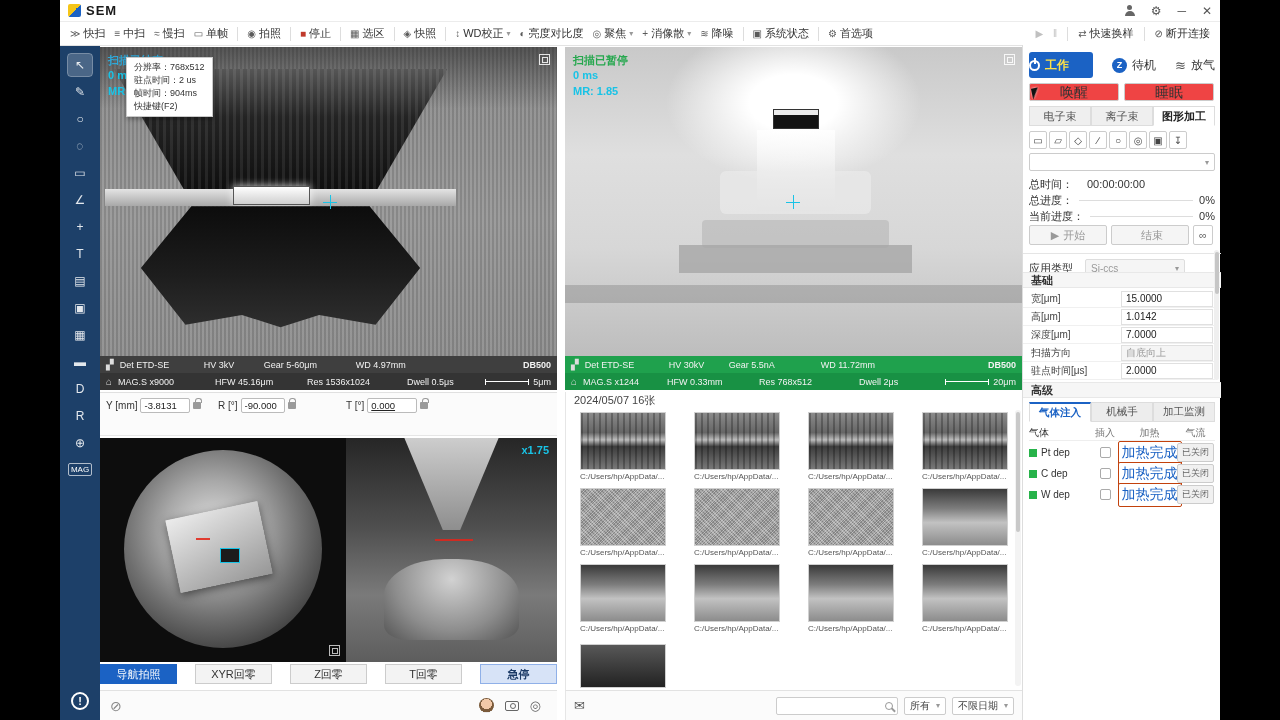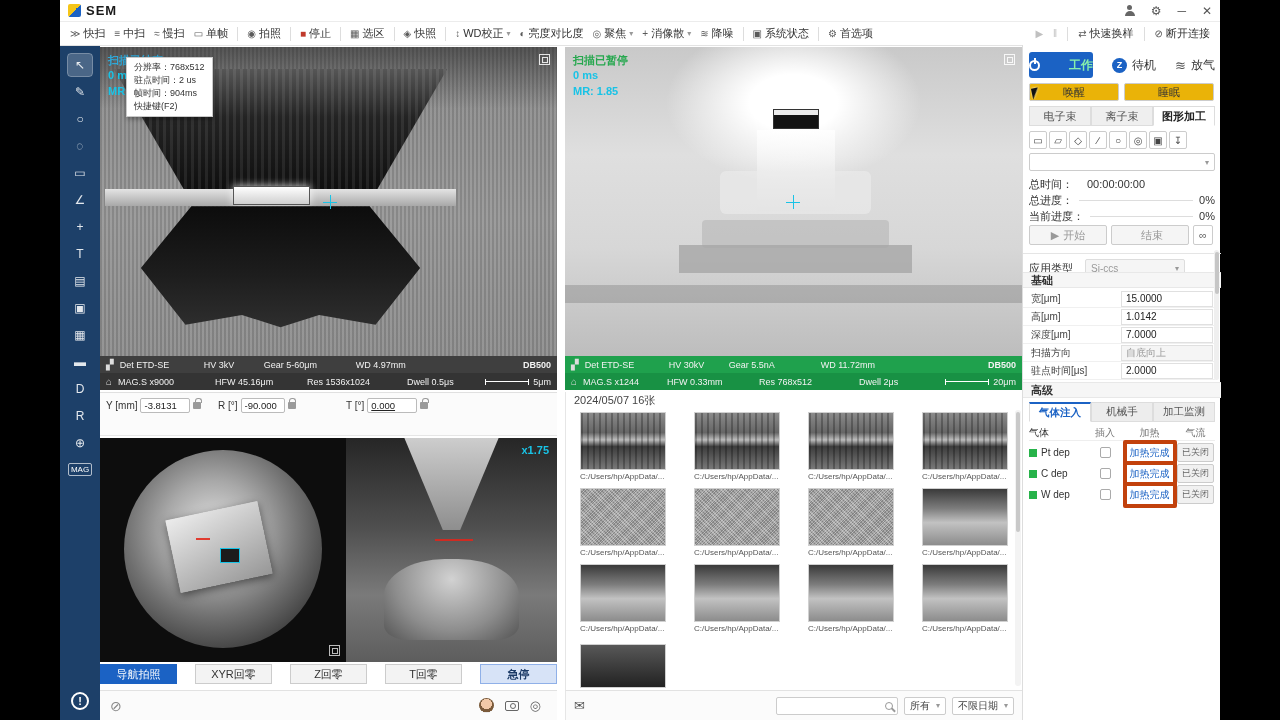--- a/index.html
+++ b/index.html
@@ -124,27 +124,27 @@
 .t-b{background:repeating-linear-gradient(45deg,rgba(255,255,255,.3) 0 1px,transparent 1px 3px),repeating-linear-gradient(-45deg,rgba(0,0,0,.22) 0 1px,transparent 1px 2px),#a9a9a9}
 .t-c{background:linear-gradient(180deg,#3a3a3a,#7d7d7d 35%,#c2c2c2 60%,#8c8c8c)}
 .t-d{background:linear-gradient(180deg,#585858,#222)}
 .gcap{margin-top:2px;font-size:8px;color:#555;white-space:nowrap;overflow:hidden}
 .galscroll{position:absolute;right:1px;top:18px;width:6px;height:276px;background:#f3f3f3;border-radius:3px}
 .galscroll::before{content:"";position:absolute;left:1px;top:2px;width:4px;height:120px;background:#c9c9c9;border-radius:2px}
 
 
 .rightpanel{position:absolute;left:962px;top:45px;width:198px;height:675px;background:#fff;border-left:1px solid #ddd;font-size:11px;color:#333}
 .rp{position:absolute;left:6px;width:186px}
-.workbtn{width:64px;height:26px;background:#1b62c4;border:none;border-radius:3px;color:#86efac;font-size:12px;font-weight:bold;display:flex;align-items:center;justify-content:space-between;gap:5px}
+.workbtn{width:64px;height:26px;background:#1b62c4;border:none;border-radius:3px;color:#fde047;font-size:12px;font-weight:bold;display:flex;align-items:center;justify-content:flex-start;gap:5px}
 .pwric{width:11px;height:11px;border:2px solid #fff;border-radius:50%;position:relative}
 .pwric::after{content:"";position:absolute;left:50%;top:-4px;transform:translateX(-50%);width:2px;height:6px;background:#fff}
 .flatbtn{display:flex;align-items:center;gap:5px;background:none;border:none;font-size:12px;color:#333;font-family:"Liberation Sans",sans-serif}
 .zic{width:15px;height:15px;border-radius:50%;background:#1b62c4;color:#fff;font-size:9px;font-weight:bold;display:flex;align-items:center;justify-content:center}
 .ventic{color:#555;font-size:13px}
-.softbtn{width:90px;height:18px;background:#eab308;border:1px solid #ccc;border-radius:2px;font-size:11px;color:#333;font-family:"Liberation Sans",sans-serif}
+.softbtn{width:90px;height:18px;background:#ef4444;border:1px solid #ccc;border-radius:2px;font-size:14px;color:#333;font-family:"Liberation Sans",sans-serif}
 .beamtabs{display:flex;height:20px}
 .btab{flex:1;display:flex;align-items:center;justify-content:center;background:#efefef;border:1px solid #ddd;color:#555;font-size:11px}
 .btab.act{background:#fff;border-bottom:1px solid #fff;color:#222;font-weight:bold}
 .shapebtn{width:18px;height:18px;border:1px solid #ccc;background:#fff;font-size:10px;color:#444;display:flex;align-items:center;justify-content:center;border-radius:2px}
 .dd{height:18px;border:1px solid #ccc;border-radius:2px;background:#fff;display:flex;align-items:center;justify-content:flex-end;padding:0 5px;color:#888;font-size:9px}
 .lblrow{display:flex;align-items:center;height:14px}
 .pline{flex:1;height:1px;background:#ddd;margin:0 6px}
 .actbtn{width:78px;height:20px;background:#f5f5f5;border:1px solid #ccc;border-radius:2px;color:#999;font-size:11px;display:flex;align-items:center;justify-content:center;gap:4px;font-family:"Liberation Sans",sans-serif}
 .loopbtn{width:20px;height:20px;border:1px solid #ccc;border-radius:2px;background:#fff;color:#666;font-size:11px;display:flex;align-items:center;justify-content:center}
 .divline{position:absolute;left:0;width:198px;height:1px;background:#e5e5e5}
@@ -160,21 +160,21 @@
 .stab.act{background:#fff;border-top:2px solid #1b62c4;border-bottom:1px solid #fff;color:#1b62c4;font-weight:bold}
 .gashead{position:absolute;left:6px;width:186px;height:15px;display:flex;align-items:flex-end;font-size:10px;color:#777;border-bottom:1px solid #eee}
 .gas-row{position:absolute;left:6px;width:186px;height:21px;display:flex;align-items:center}
 .gc{display:flex;align-items:center}
 .g-name{width:58px;gap:4px;font-size:10px;color:#333}
 .g-ins{width:36px;justify-content:center}
 .g-heat{width:53px;justify-content:center}
 .g-flow{width:39px;justify-content:center}
 .gsq{width:8px;height:8px;background:#27b34a;flex:none}
 .cb{width:11px;height:11px;border:1px solid #aaa;border-radius:2px;background:#fff}
-.heat-btn{font-size:10px;padding:2px 3px;border:4px solid #c2410c;border-radius:2px;background:#fff;color:#1b62c4;font-family:"Liberation Sans",sans-serif;white-space:nowrap}
+.heat-btn{font-size:14px;padding:2px 3px;border:1px solid #c2410c;border-radius:2px;background:#fff;color:#1b62c4;font-family:"Liberation Sans",sans-serif;white-space:nowrap}
 .flow-btn{font-size:9px;padding:2px 4px;border:1px solid #ccc;border-radius:2px;background:#f1f1f1;color:#666;font-family:"Liberation Sans",sans-serif;white-space:nowrap}
 .miniscroll{position:absolute;right:1px;top:205px;width:5px;height:130px;background:#efefef;border-radius:3px}
 .miniscroll::before{content:"";position:absolute;left:.5px;top:2px;width:4px;height:42px;background:#c6c6c6;border-radius:2px}
 .mcursor{position:absolute;left:972px;top:88px;width:0;height:0;border-left:7px solid #111;border-bottom:11px solid transparent;filter:drop-shadow(0 0 1px #fff);transform:rotate(-12deg);z-index:9}
 </style>
 </head>
 <body>
 
 <div id="app">
 

